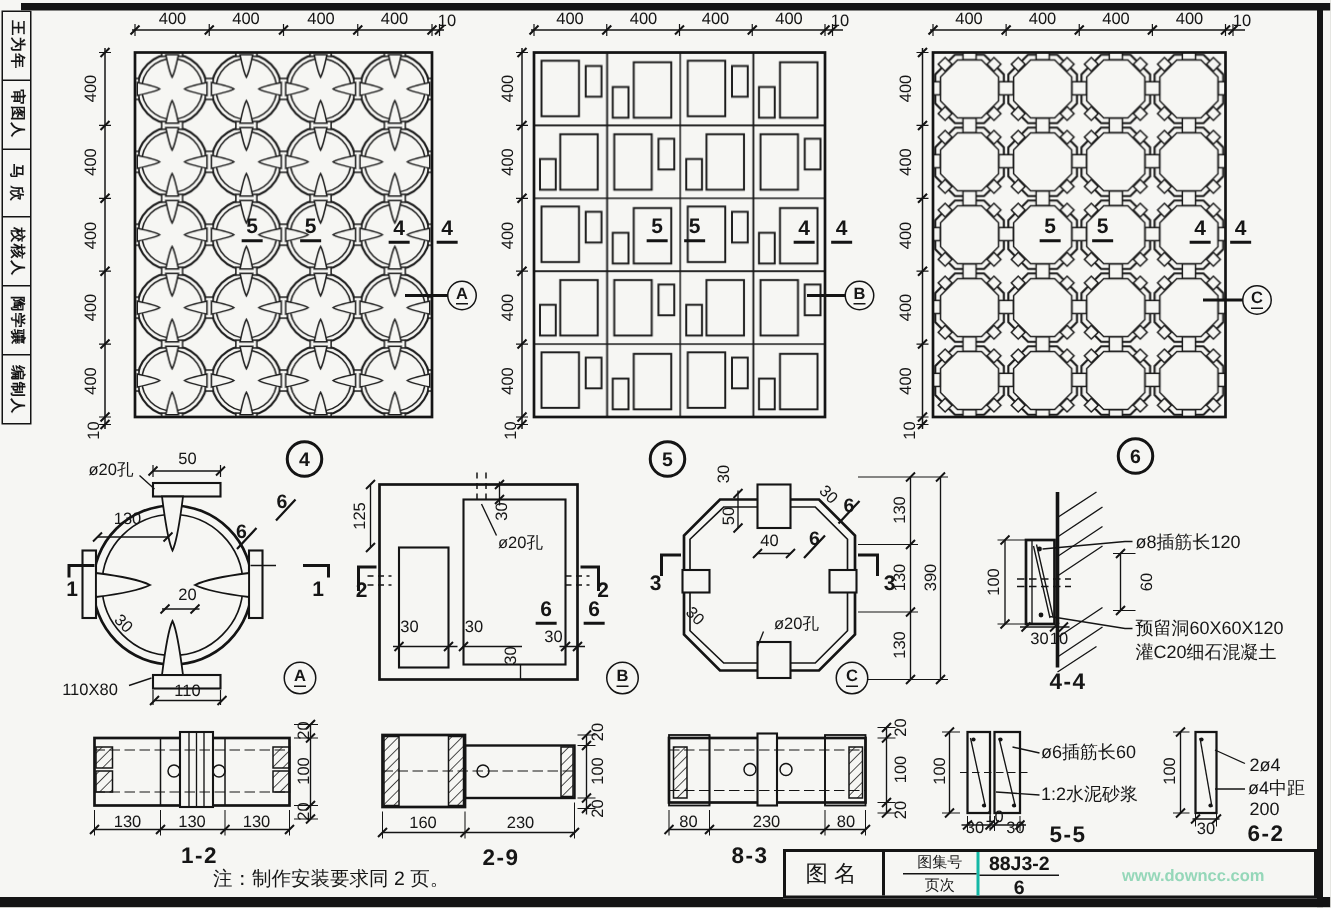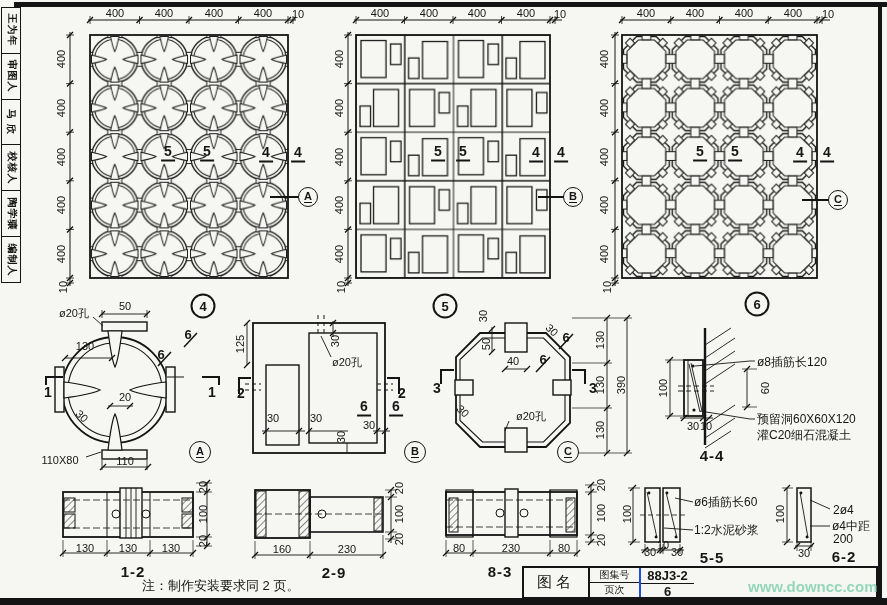--- a/index.html
+++ b/index.html
@@ -29,28 +29,28 @@
   .circ.num{width:21px;height:21px;font-size:13px;font-weight:bold;}
   .circ.let{width:18px;height:18px;font-size:11px;font-weight:bold;border-width:1.5px;}
   .circ.let i,.circ.num i{font-style:normal;border-bottom:1.5px solid #141414;line-height:1.05;}
   .leader{position:absolute;height:1.5px;background:#141414;z-index:4;}
   
   .tblock{position:absolute;left:522px;top:566px;width:356px;height:33px;border:2px solid #141414;
           box-sizing:border-box;display:flex;background:#f6f6f3;z-index:6;}
   .tb-cell{border-right:2px solid #141414;display:flex;align-items:center;justify-content:center;box-sizing:border-box;}
   .tb-name-label{width:66px;font-size:15px;letter-spacing:4px;}
   .tb-name{width:182px;font-size:16px;font-weight:bold;letter-spacing:2px;}
-  .tb-col{width:51px;display:flex;flex-direction:column;border-right:2px solid #1d4ed8;box-sizing:border-box;}
+  .tb-col{width:51px;display:flex;flex-direction:column;border-right:2px solid #14b8a6;box-sizing:border-box;margin-left:12px;}
   .tb-col2{width:53px;display:flex;flex-direction:column;box-sizing:border-box;}
   .tb-row{flex:1;display:flex;align-items:center;justify-content:center;font-size:10px;box-sizing:border-box;}
   .tb-row.top{border-bottom:1.5px solid #141414;}
   .tb-row.val{font-size:13px;font-weight:bold;}
   .wmark{position:absolute;left:745px;top:549px;font-size:26px;font-weight:bold;color:rgba(61,186,124,.85);
          letter-spacing:1px;white-space:nowrap;z-index:9;pointer-events:none;}
-  .wmark2{position:absolute;left:748px;top:578px;font-size:15px;font-weight:bold;color:rgba(125,208,170,.8);
+  .wmark2{position:absolute;left:748px;top:578px;font-size:11px;font-weight:bold;color:rgba(125,208,170,.8);
           white-space:nowrap;z-index:9;pointer-events:none;}
 </style>
 </head>
 <body>
 
 <div class="page">
 
   <div class="frame" style="left:14px;top:2px;width:873px;height:5px;"></div>
   <div class="frame" style="left:878px;top:2px;width:4px;height:603px;"></div>
   <div class="frame" style="left:0;top:598px;width:887px;height:7px;"></div>

